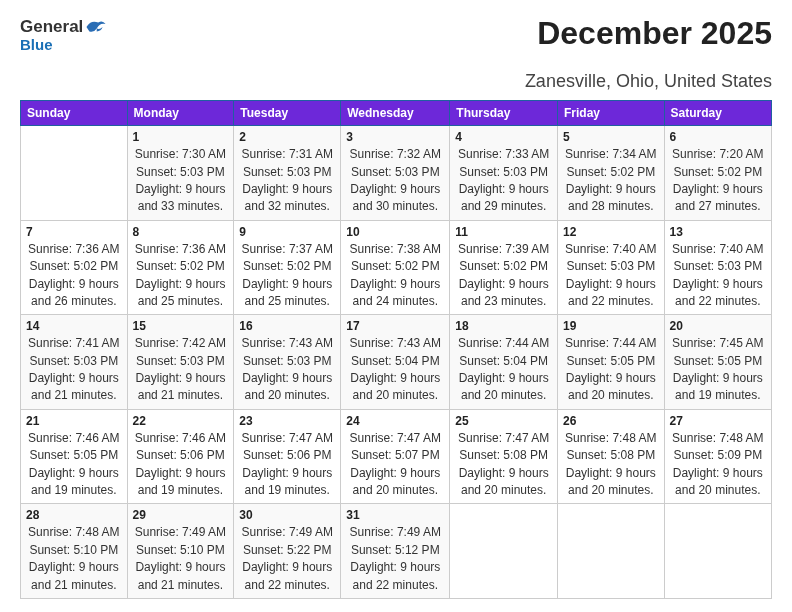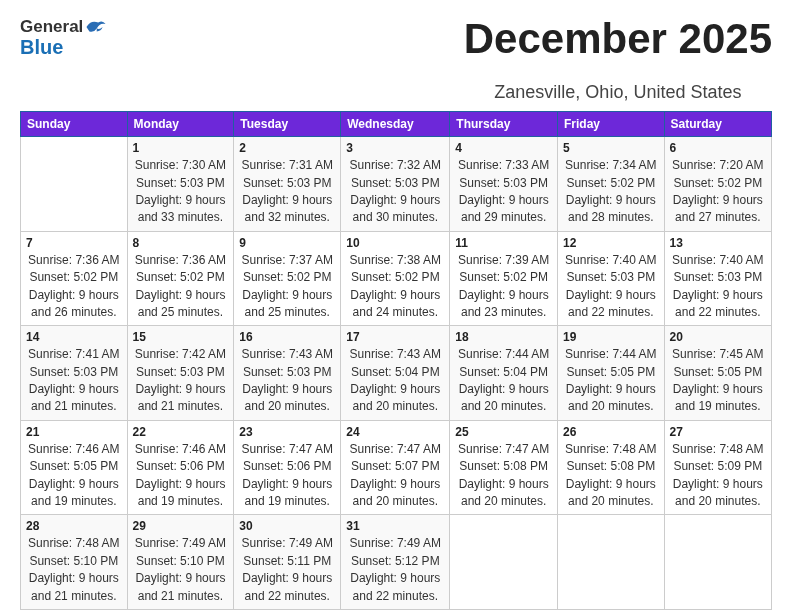--- a/index.html
+++ b/index.html
@@ -29,21 +29,21 @@
     .logo-blue { color: #1a6fb5; }
     .logo-icon {
       width: 22px;
       height: 22px;
       margin-left: 2px;
     }
     .title-block {
       text-align: right;
     }
     .month-title {
-      font-size: 42px;
+      font-size: 32px;
       font-weight: bold;
       color: #222;
       line-height: 1.1;
     }
     .location {
       font-size: 18px;
       color: #444;
       margin-top: 20px;
       text-align: center;
     }
@@ -97,21 +97,21 @@
   <div class="header">
     <div class="logo">
       <div>
         <div style="display:flex;align-items:center;">
           <span class="logo-general" style="font-size:17px;font-weight:bold;">General</span>
           <svg class="logo-icon" viewBox="0 0 30 24" fill="#2a6db5">
             <path d="M2,12 Q8,2 18,6 Q24,2 28,8 Q20,6 16,14 Q12,20 6,18 Z" fill="#2a6db5"></path>
             <path d="M16,14 Q20,16 24,12 Q22,18 16,18 Z" fill="#2a6db5"></path>
           </svg>
         </div>
-        <div class="logo-blue" style="font-size:20px;font-weight:bold;margin-top:-2px;">Blue</div>
+        <div class="logo-blue" style="font-size:15px;font-weight:bold;margin-top:-2px;">Blue</div>
       </div>
     </div>
     <div class="title-block">
       <div class="month-title">December 2025</div>
       <div class="location">Zanesville, Ohio, United States</div>
     </div>
   </div>
 
   <table class="calendar">
     <thead>
@@ -247,21 +247,21 @@
           <td>
             <span class="day-number">28</span>
             <div class="day-info"><span>Sunrise: 7:48 AM</span><br><span>Sunset: 5:10 PM</span><br><span>Daylight: 9 hours</span><br><span>and  21 minutes.</span></div>
           </td>
           <td>
             <span class="day-number">29</span>
             <div class="day-info"><span>Sunrise: 7:49 AM</span><br><span>Sunset: 5:10 PM</span><br><span>Daylight: 9 hours</span><br><span>and  21 minutes.</span></div>
           </td>
           <td>
             <span class="day-number">30</span>
-            <div class="day-info"><span>Sunrise: 7:49 AM</span><br><span>Sunset: 5:11 PM</span><br><span>Daylight: 9 hours</span><br><span>and  22 minutes.</span></div>
+            <div class="day-info"><span>Sunrise: 7:49 AM</span><br><span>Sunset: 5:22 PM</span><br><span>Daylight: 9 hours</span><br><span>and  22 minutes.</span></div>
           </td>
           <td>
             <span class="day-number">31</span>
             <div class="day-info"><span>Sunrise: 7:49 AM</span><br><span>Sunset: 5:12 PM</span><br><span>Daylight: 9 hours</span><br><span>and  22 minutes.</span></div>
           </td>
           <td class="empty-cell"></td>
           <td class="empty-cell"></td>
           <td class="empty-cell"></td>
         </tr>
       </tbody>

